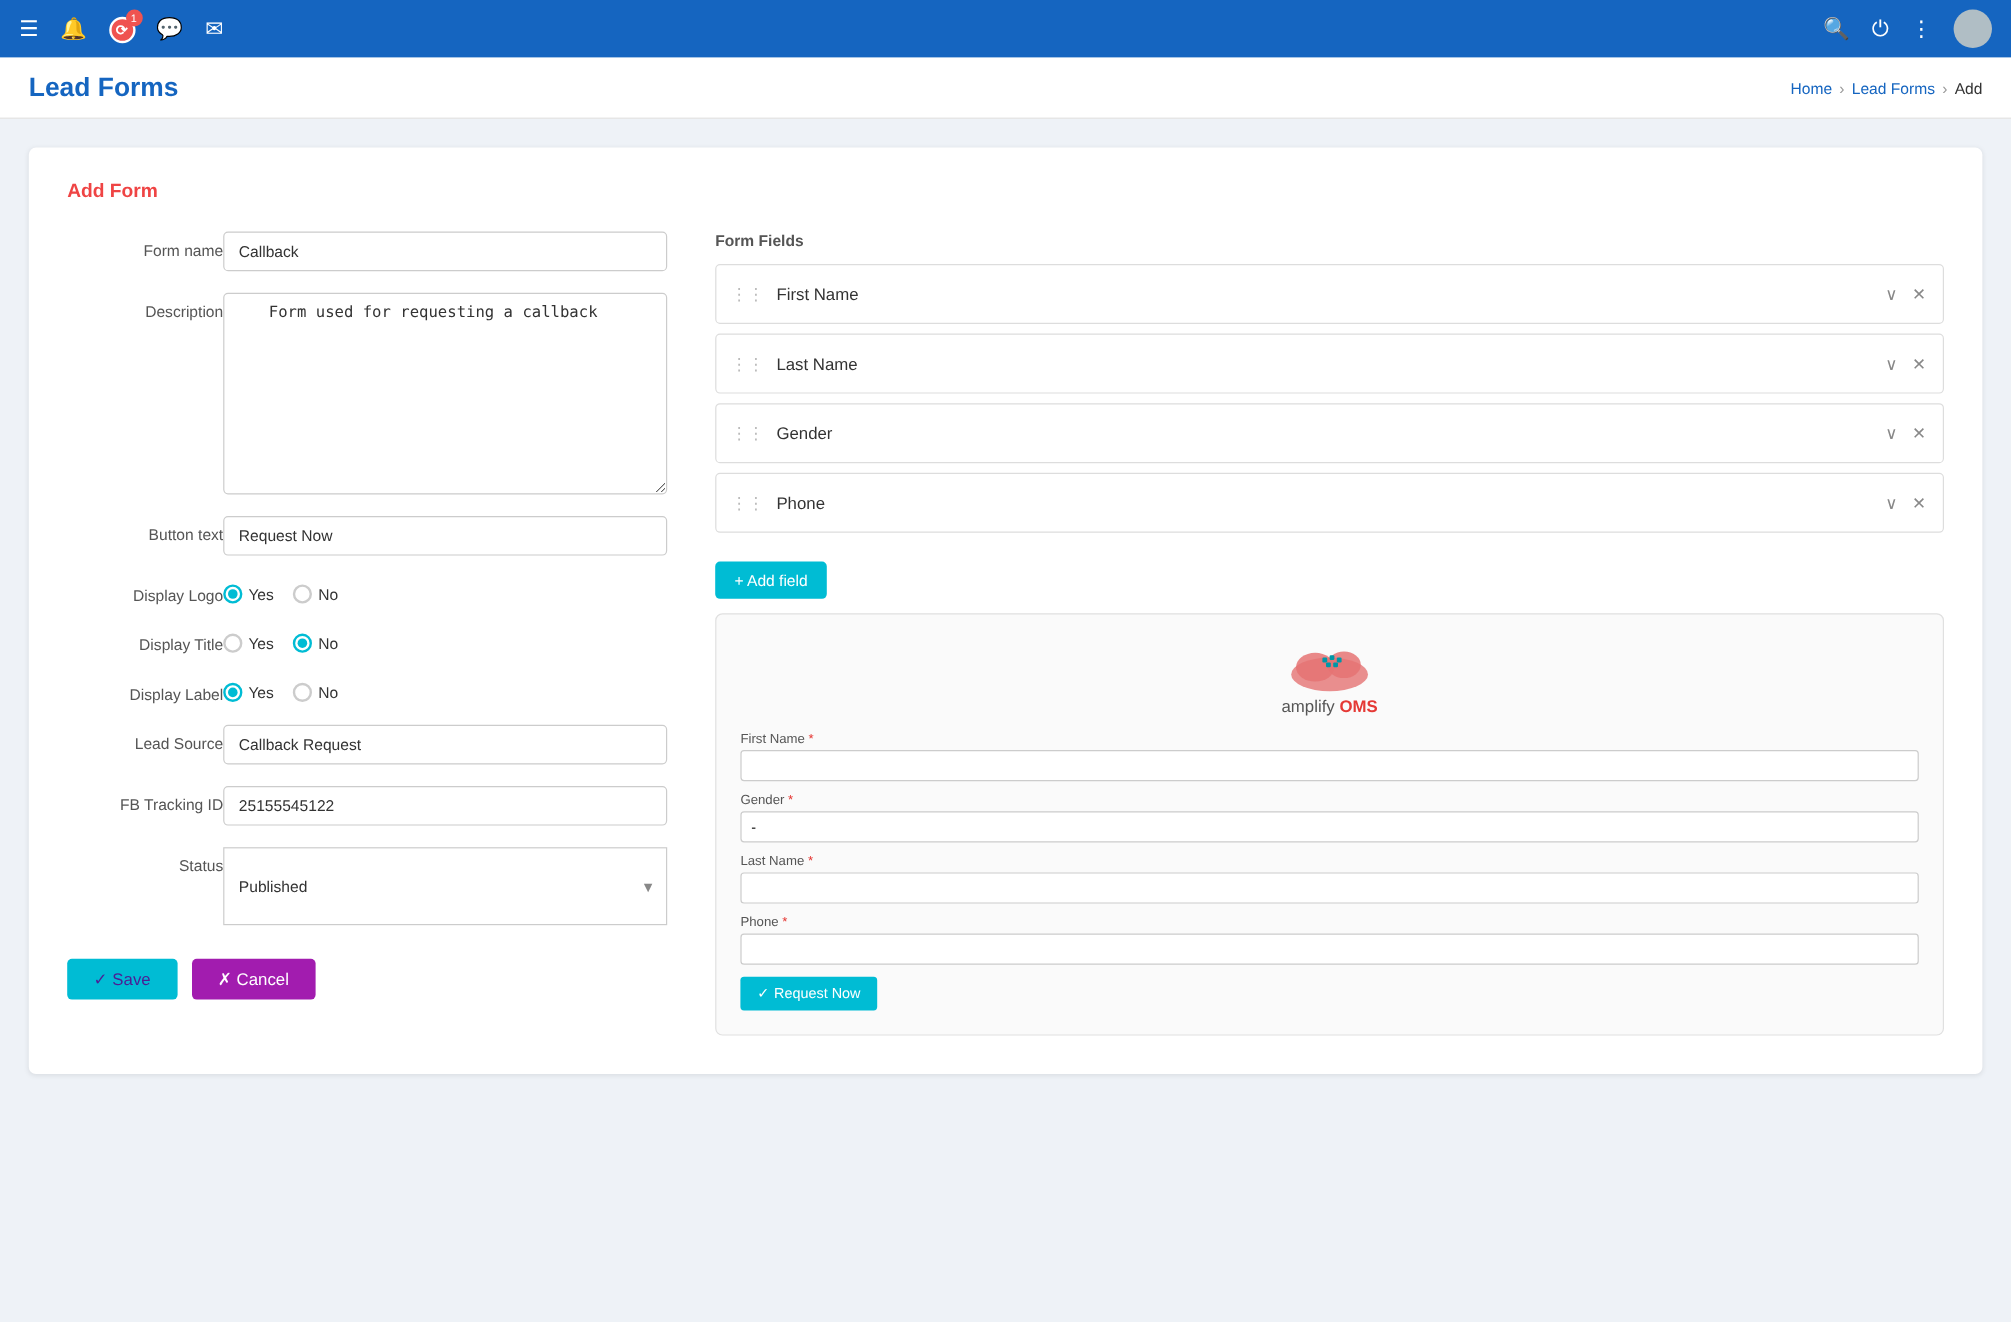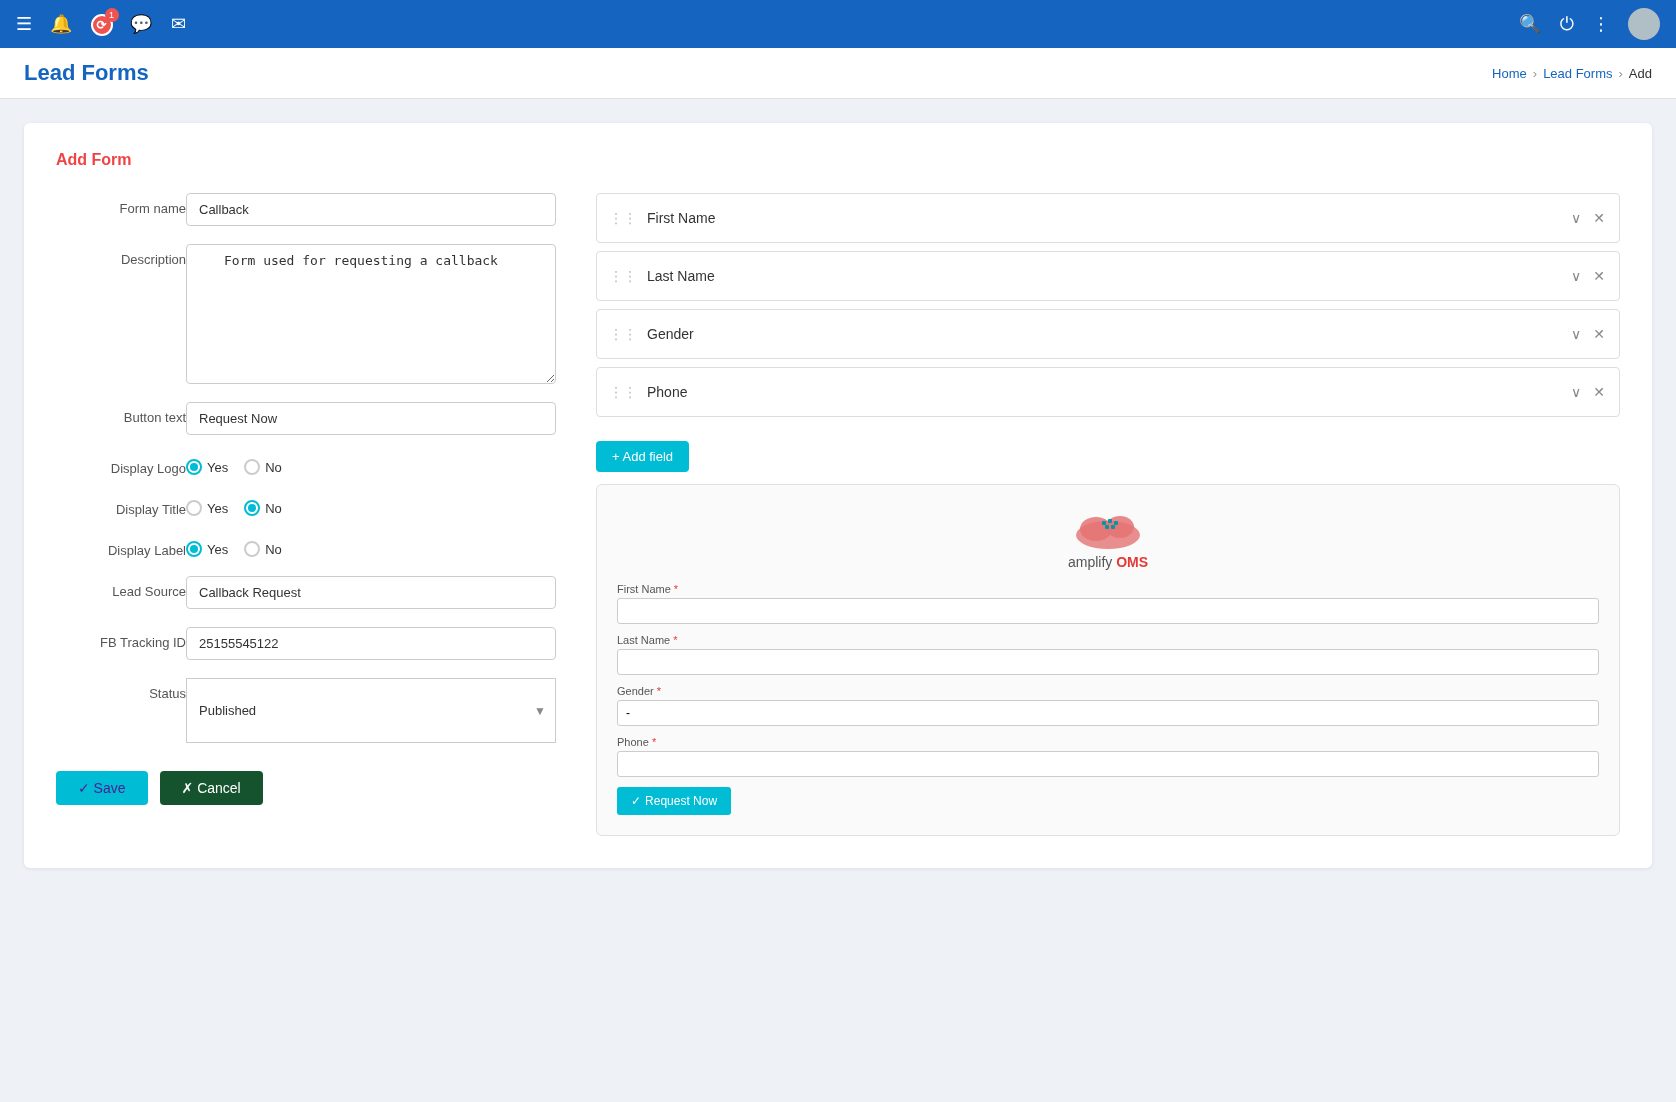--- a/index.html
+++ b/index.html
@@ -104,21 +104,21 @@
       flex: 1;
       border: 1px solid #ccc;
       border-radius: 4px;
       padding: 8px 12px;
       font-size: 13px;
       color: #333;
       outline: none;
     }
 
     textarea.form-control {
-      height: 140px;
+      height: 168px;
       resize: vertical;
       padding-left: 37px;
     }
 
     .select-wrap {
       position: relative;
       flex: 1;
     }
     .select-wrap select {
       width: 100%;
@@ -296,21 +296,21 @@
       border-radius: 4px;
       padding: 9px 22px;
       font-size: 14px;
       cursor: pointer;
       display: flex;
       align-items: center;
       gap: 6px;
     }
 
     .btn-cancel {
-      background: #14532d;
+      background: #a21caf;
       color: white;
       border: none;
       border-radius: 4px;
       padding: 9px 22px;
       font-size: 14px;
       cursor: pointer;
       display: flex;
       align-items: center;
       gap: 6px;
     }
@@ -445,20 +445,21 @@
 
         <div class="form-footer">
           <button class="btn-save">✓ Save</button>
           <button class="btn-cancel">✗ Cancel</button>
         </div>
 
       </div>
 
       <div class="form-right">
 
+        <div class="fields-section-title">Form Fields</div>
 
         <div>
           <div class="field-item">
             <span class="drag-icon">⋮⋮</span>
             <span class="field-name">First Name</span>
             <div class="field-actions">
               <button class="field-action-btn">∨</button>
               <button class="field-action-btn">✕</button>
             </div>
           </div>
@@ -515,42 +516,42 @@
           <div class="preview-field-group">
             <div class="preview-field-label">
               <span>First Name</span>
               <span class="required"> *</span>
             </div>
             <input type="text" class="preview-input" style="">
           </div>
 
           <div class="preview-field-group">
             <div class="preview-field-label">
-              <span>Last Name</span>
-              <span class="required"> *</span>
-            </div>
-            <input type="text" class="preview-input" style="">
-          </div>
-
-          <div class="preview-field-group">
-            <div class="preview-field-label">
               <span>Gender</span>
               <span class="required"> *</span>
             </div>
             <div style="position:relative;">
               <select class="preview-select">
                 <option>-</option>
                 <option>Male</option>
                 <option>Female</option>
               </select>
             </div>
           </div>
 
           <div class="preview-field-group">
             <div class="preview-field-label">
+              <span>Last Name</span>
+              <span class="required"> *</span>
+            </div>
+            <input type="text" class="preview-input" style="">
+          </div>
+
+          <div class="preview-field-group">
+            <div class="preview-field-label">
               <span>Phone</span>
               <span class="required"> *</span>
             </div>
             <input type="text" class="preview-input" style="">
           </div>
 
           <button class="preview-submit">
             <span>✓</span>
             <span>Request Now</span>
           </button>

